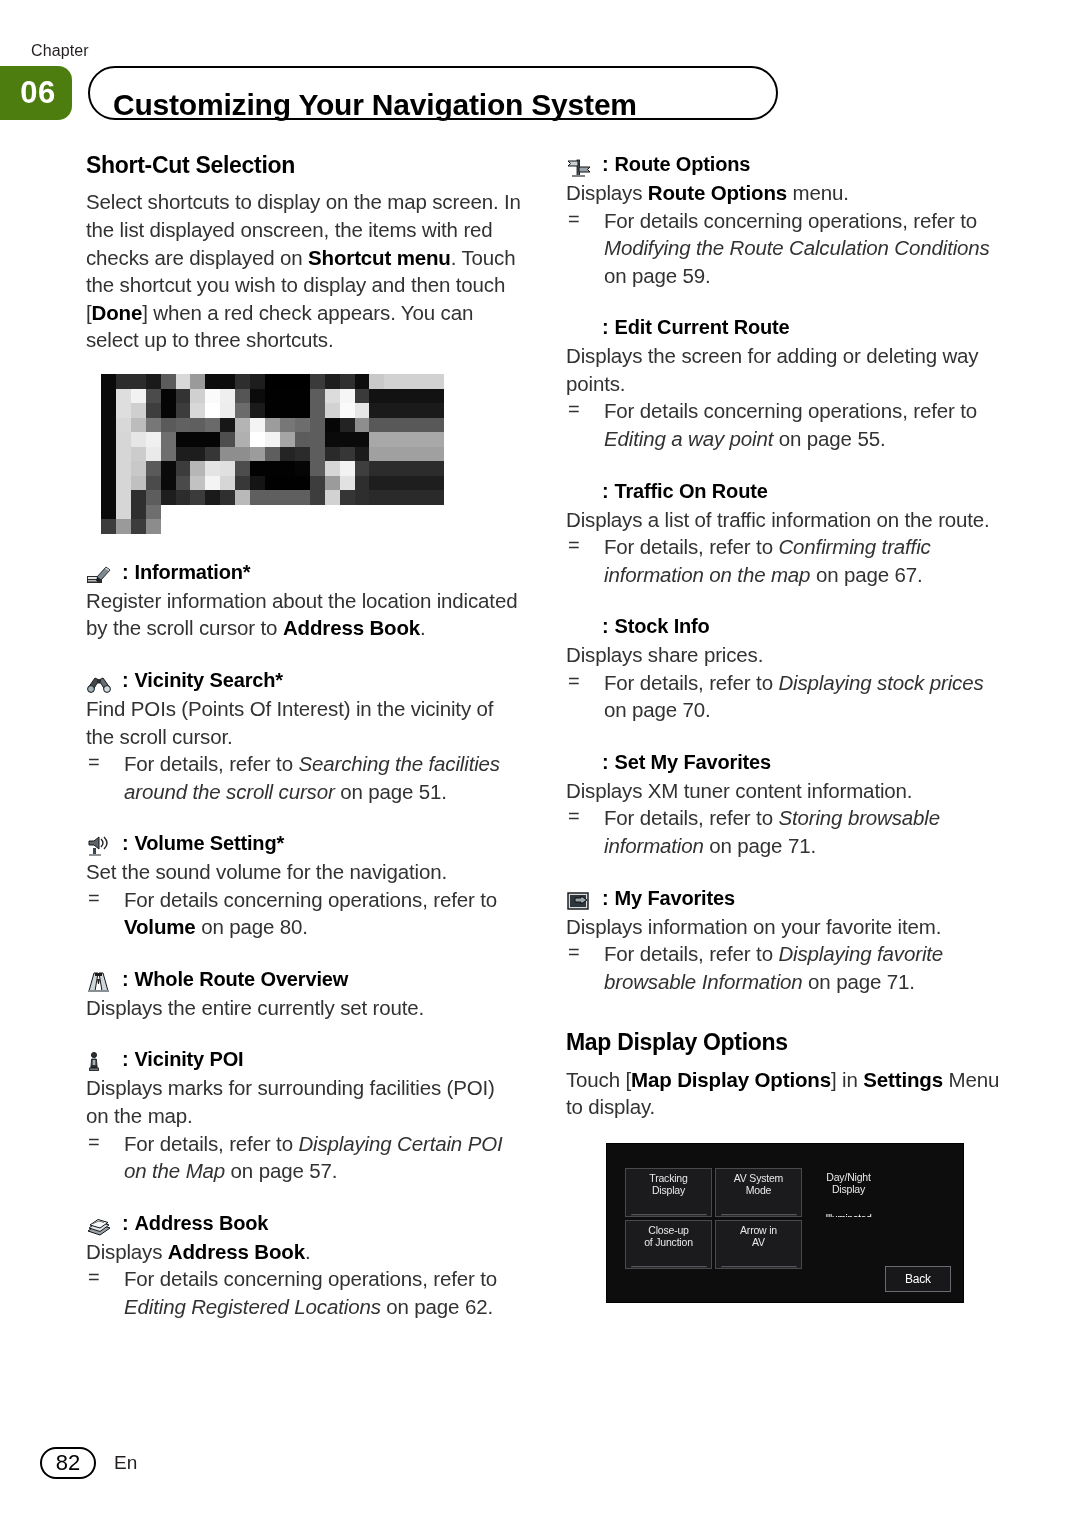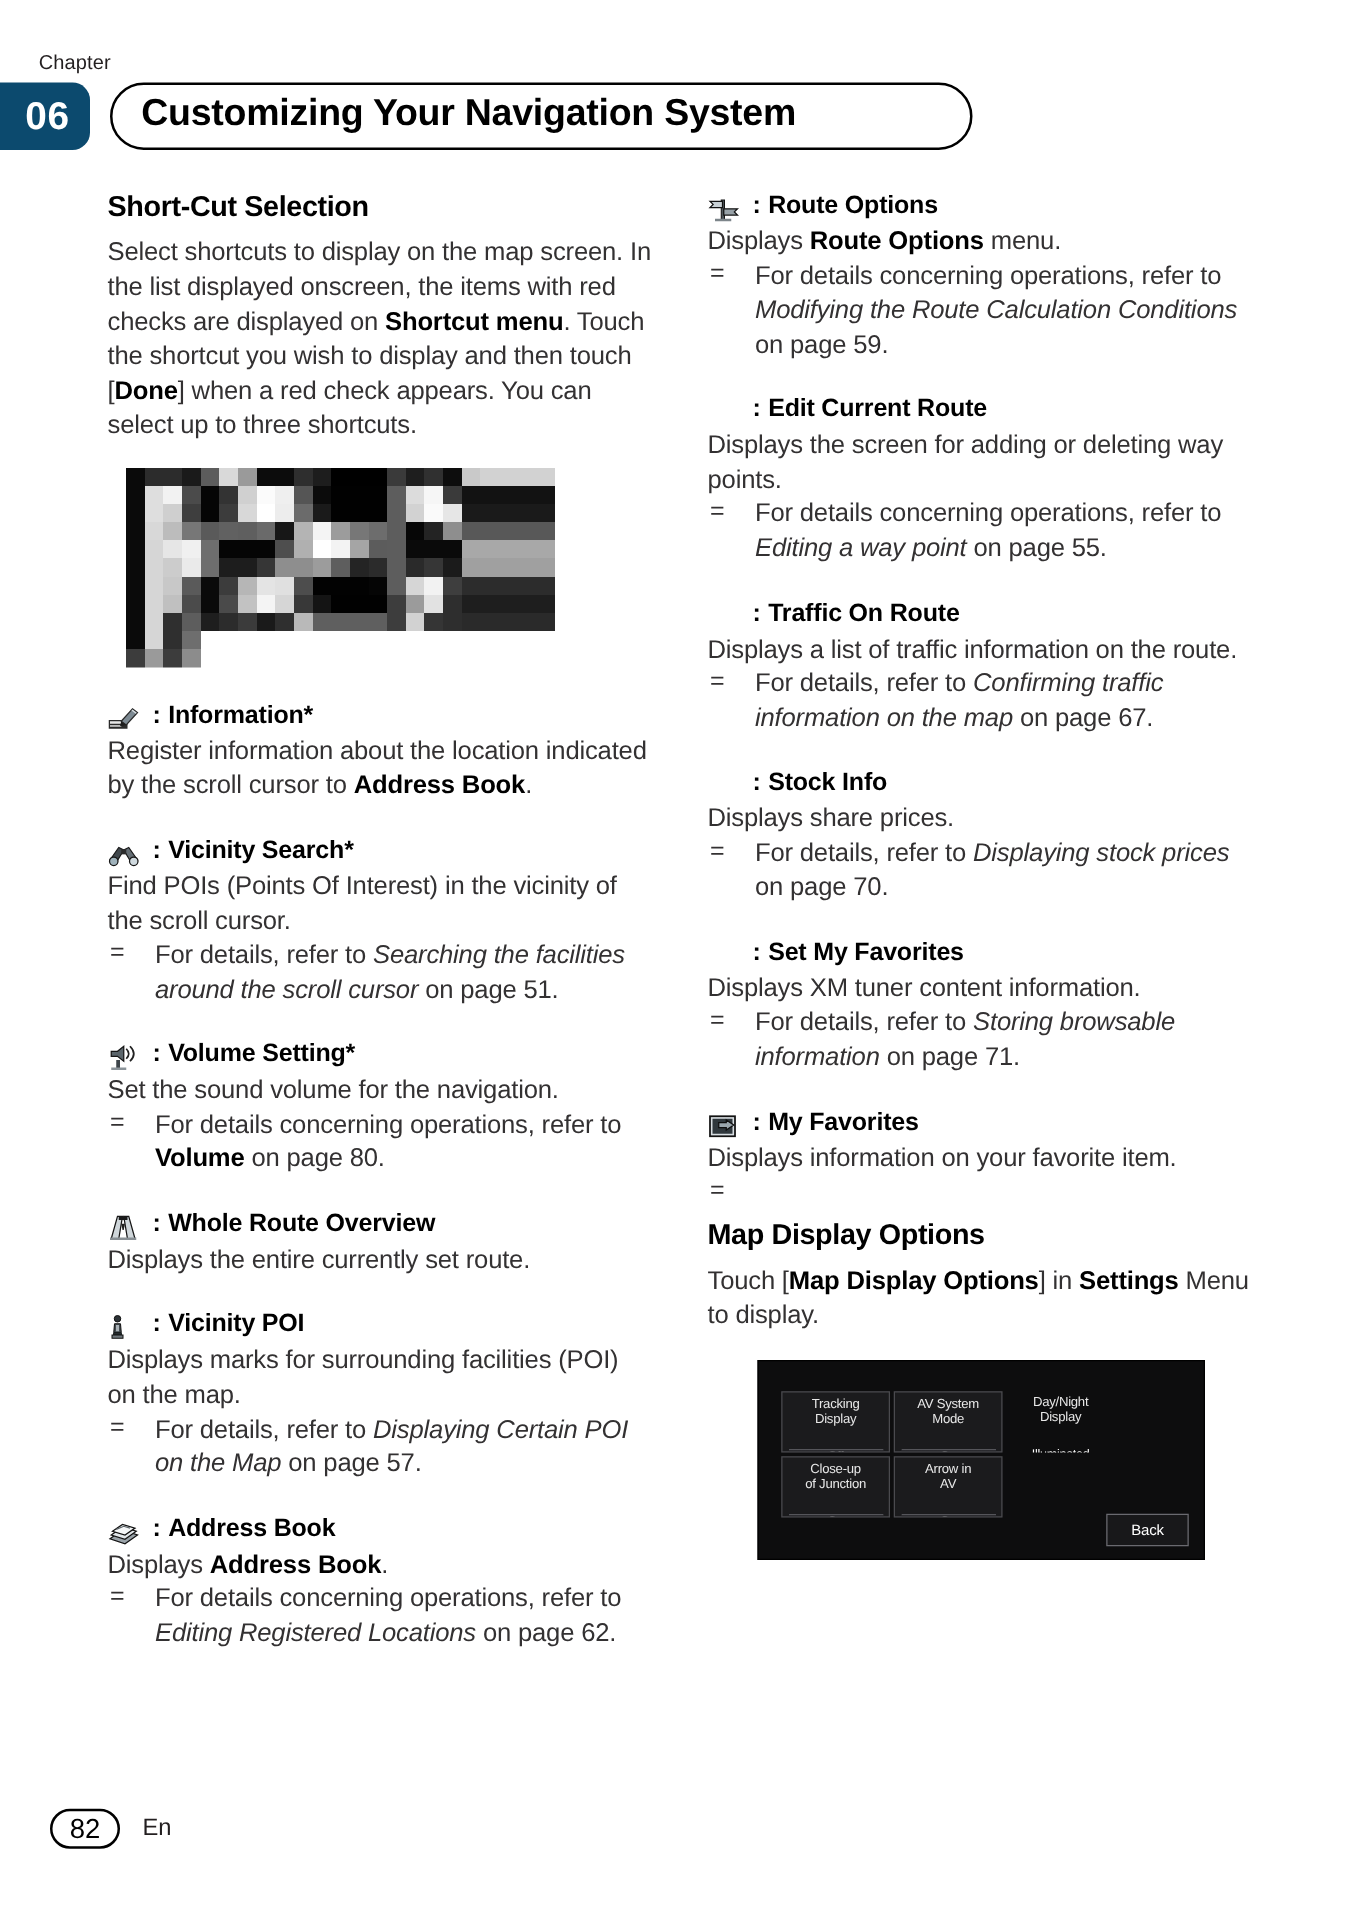--- a/index.html
+++ b/index.html
@@ -33,21 +33,21 @@
     letter-spacing: .1px;
     color: #231f20;
     font-family: "Liberation Sans", sans-serif;
   }
   .chapter-badge {
     position: absolute;
     left: 0px;
     top: 36px;
     width: 72px;
     height: 54px;
-    background: #0c4a6e;
+    background: #4d7c0f;
     border-radius: 0 14px 14px 0;
     color: #ffffff;
     font-size: 31px;
     font-weight: bold;
     letter-spacing: .5px;
     display: flex;
     align-items: center;
     justify-content: center;
     box-sizing: border-box;
     padding-left: 4px;
@@ -58,21 +58,21 @@
     top: 36px;
     right: 78px;
     height: 54px;
     border: 2px solid #000000;
     border-radius: 28px;
     box-sizing: border-box;
   }
   .header-title {
     position: absolute;
     left: 113px;
-    top: 34px;
+    top: 48px;
     height: 54px;
     display: flex;
     align-items: center;
     font-size: 30px;
     font-weight: bold;
     letter-spacing: -0.2px;
     color: #000000;
     white-space: nowrap;
   }
 
@@ -650,21 +650,21 @@
                 <rect x="2" y="3" width="20" height="16" fill="#d7dde1" stroke="#121212" stroke-width="1.4"></rect>
                 <rect x="4" y="5" width="16" height="12" fill="#2f373c"></rect>
                 <path d="M15 8 L15 6 L21 10 L15 14 L15 12 L9 12 L9 8 Z" fill="#9aa6ad" stroke="#0e0e0e" stroke-width="1"></path>
               </svg>
             </span>
           </span>
           <span class="sep">:</span>
           <span>My Favorites</span>
         </h3>
         <p class="body-text">Displays information on your favorite item.</p>
-        <p class="refnote"><span class="refmark">=</span></p>
+        <p class="refnote"><span class="refmark">=</span><span>For details, refer to <i>Displaying favorite browsable Information</i> on page 71.</span></p>
       </div>
     </div>
 
   <h2 class="section-title" style="margin-top:34px;">Map Display Options</h2>
 
   <p class="body-text">Touch [<b>Map Display Options</b>] in <b>Settings</b> Menu to display.</p>
 
   <div id="mapopt-shot">
     <div class="mo-grid" id="mo-grid">
         <div class="mo-btn">

